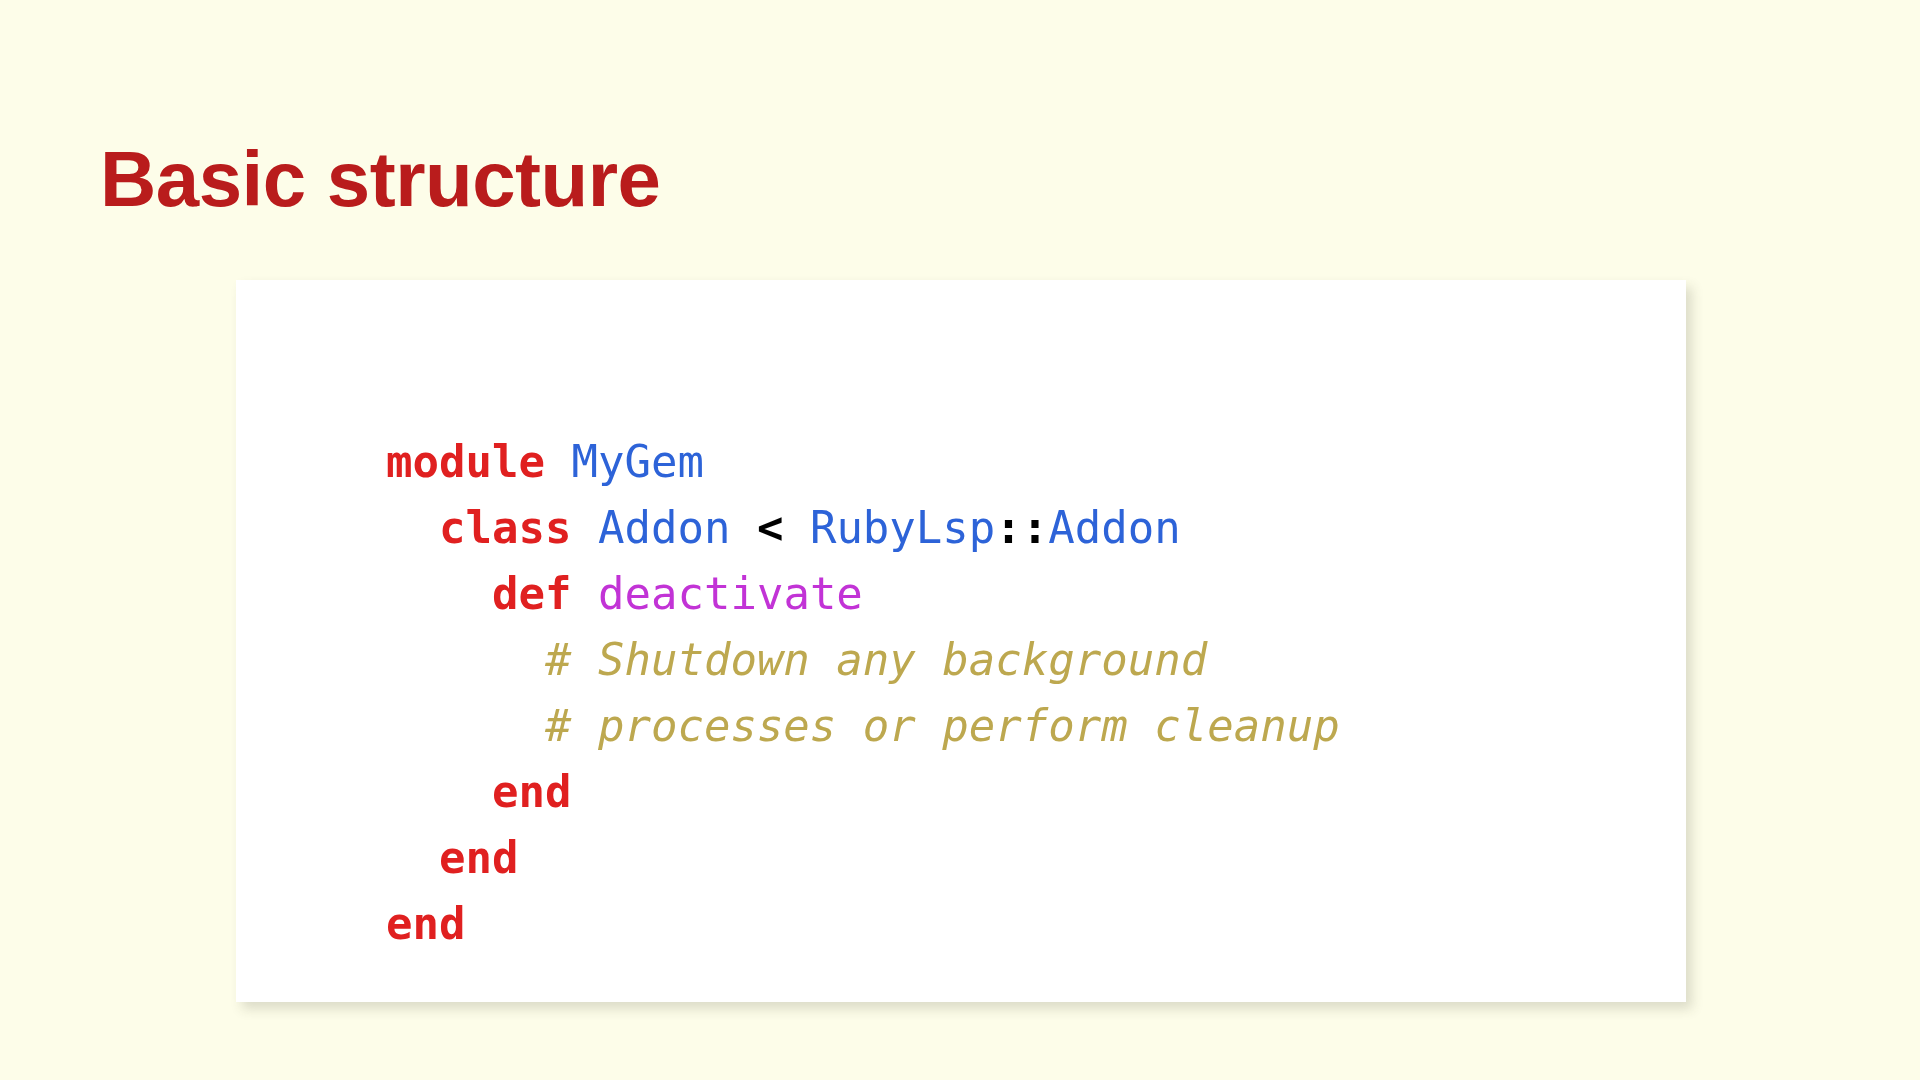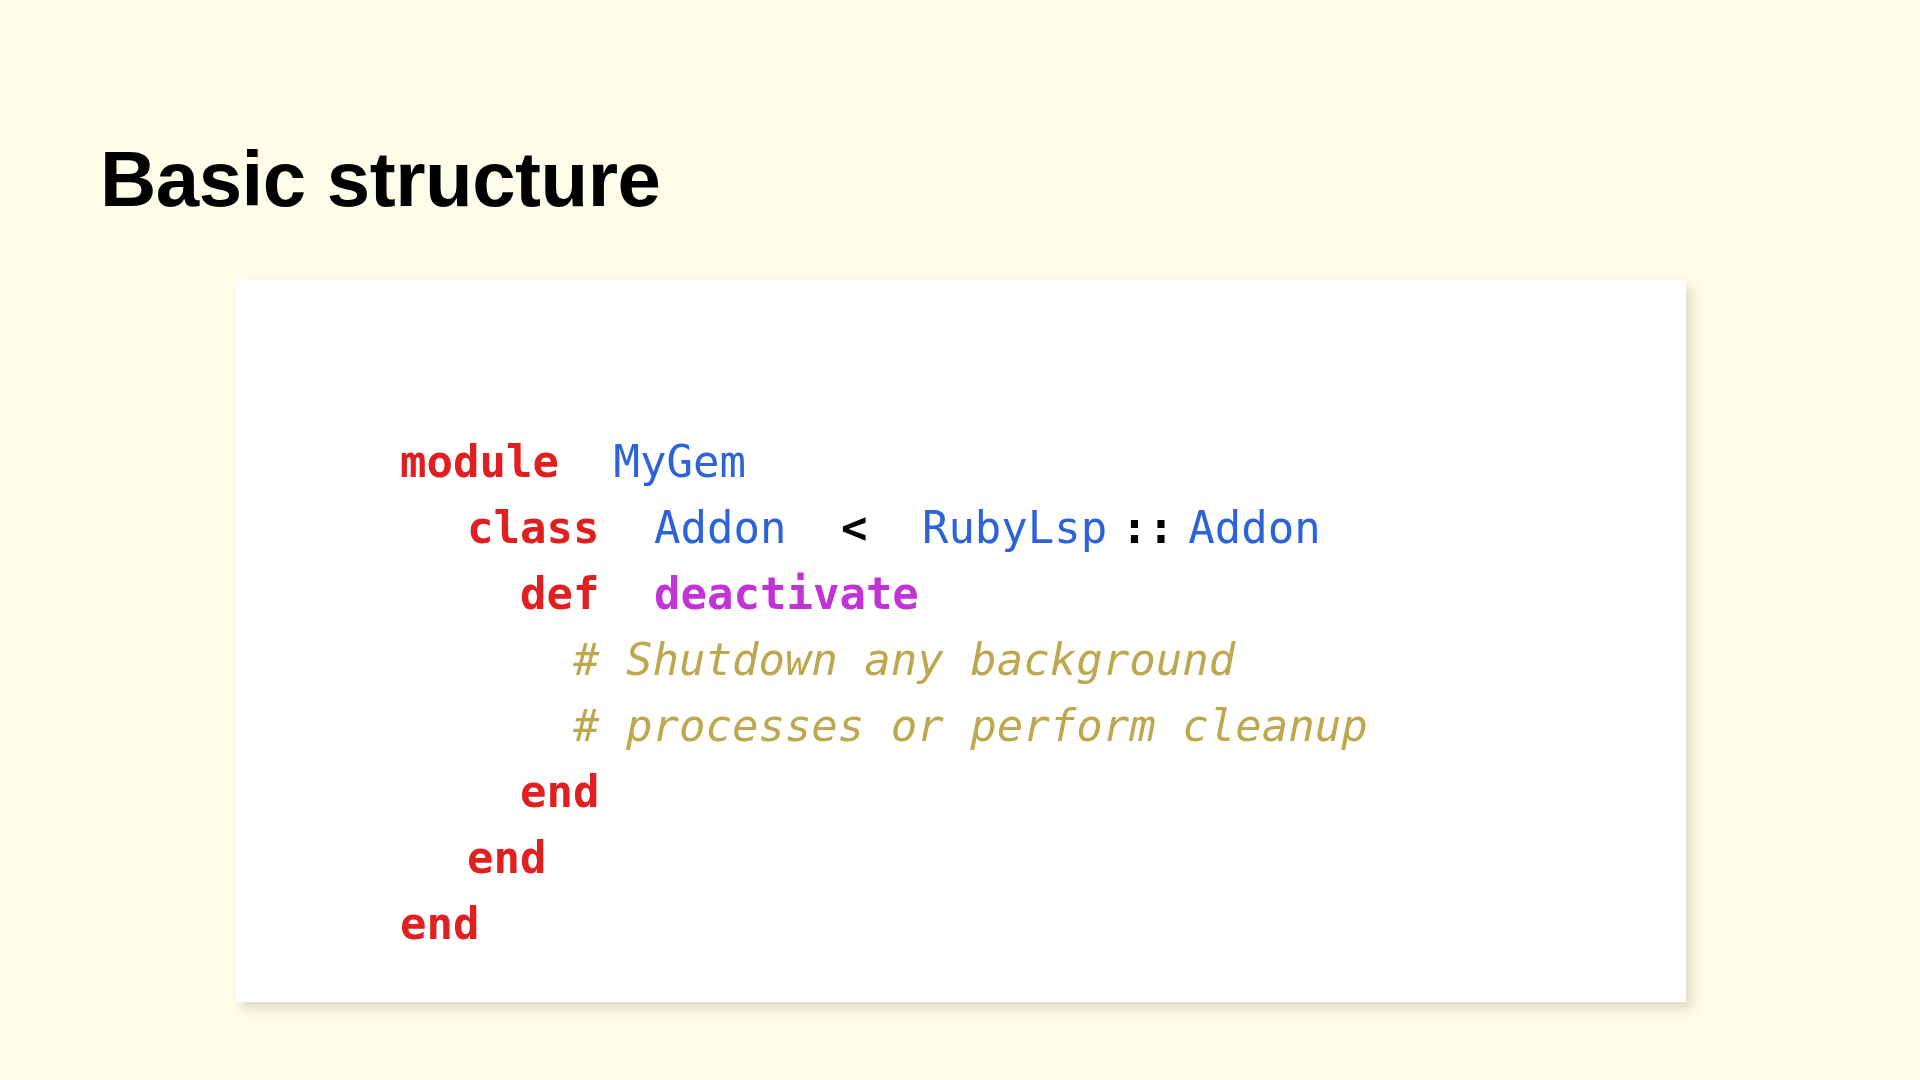--- a/index.html
+++ b/index.html
@@ -53,33 +53,33 @@
     line-height: 66px;
     white-space: pre;
     color: #111111;
   }
 
   .code-line {
     white-space: pre;
     height: 66px;
   }
 
-  .tok { white-space: pre; margin-left: 14px; }
+  .tok { white-space: pre; }
   .tok-keyword   { color: #e02020; font-weight: 700; }
   .tok-constant  { color: #2d63d8; font-weight: 400; }
   .tok-operator  { color: #000000; font-weight: 700; }
   .tok-punct     { color: #000000; font-weight: 700; }
-  .tok-method    { color: #c233d6; font-weight: 700; }
+  .tok-method    { color: #c233d6; font-weight: 400; }
   .tok-comment   { color: #bda84f; font-style: italic; font-weight: 400; text-align: right; }
   .tok-plain     { color: #111111; }
 </style>
 </head>
 <body style="background: rgb(253, 253, 233);">
 
 <div id="slide" style="background: rgb(253, 253, 233);">
 
-  <h1 id="slide-title" style="color: #000000; text-align: center;">Basic structure</h1>
+  <h1 id="slide-title" style="color: #b91c1c; text-align: center;">Basic structure</h1>
 
   <div id="code-card" style="background: rgb(255, 255, 255);">
     <pre id="code-block"><div class="code-line"><span class="tok tok-keyword" style="color: rgb(224, 32, 32);">module</span><span class="tok tok-plain" style="color: rgb(17, 17, 17);"> </span><span class="tok tok-constant" style="color: rgb(45, 99, 216);">MyGem</span></div><div class="code-line"><span class="tok tok-plain" style="color: rgb(17, 17, 17);">  </span><span class="tok tok-keyword" style="color: rgb(224, 32, 32);">class</span><span class="tok tok-plain" style="color: rgb(17, 17, 17);"> </span><span class="tok tok-constant" style="color: rgb(45, 99, 216);">Addon</span><span class="tok tok-plain" style="color: rgb(17, 17, 17);"> </span><span class="tok tok-operator" style="color: rgb(0, 0, 0);">&lt;</span><span class="tok tok-plain" style="color: rgb(17, 17, 17);"> </span><span class="tok tok-constant" style="color: rgb(45, 99, 216);">RubyLsp</span><span class="tok tok-punct" style="color: rgb(0, 0, 0);">::</span><span class="tok tok-constant" style="color: rgb(45, 99, 216);">Addon</span></div><div class="code-line"><span class="tok tok-plain" style="color: rgb(17, 17, 17);">    </span><span class="tok tok-keyword" style="color: rgb(224, 32, 32);">def</span><span class="tok tok-plain" style="color: rgb(17, 17, 17);"> </span><span class="tok tok-method" style="color: rgb(194, 51, 214);">deactivate</span></div><div class="code-line"><span class="tok tok-plain" style="color: rgb(17, 17, 17);">      </span><span class="tok tok-comment" style="color: rgb(189, 168, 79);"># Shutdown any background</span></div><div class="code-line"><span class="tok tok-plain" style="color: rgb(17, 17, 17);">      </span><span class="tok tok-comment" style="color: rgb(189, 168, 79);"># processes or perform cleanup</span></div><div class="code-line"><span class="tok tok-plain" style="color: rgb(17, 17, 17);">    </span><span class="tok tok-keyword" style="color: rgb(224, 32, 32);">end</span></div><div class="code-line"><span class="tok tok-plain" style="color: rgb(17, 17, 17);">  </span><span class="tok tok-keyword" style="color: rgb(224, 32, 32);">end</span></div><div class="code-line"><span class="tok tok-keyword" style="color: rgb(224, 32, 32);">end</span></div></pre>
   </div>
 
 </div>
 
 </body></html>

